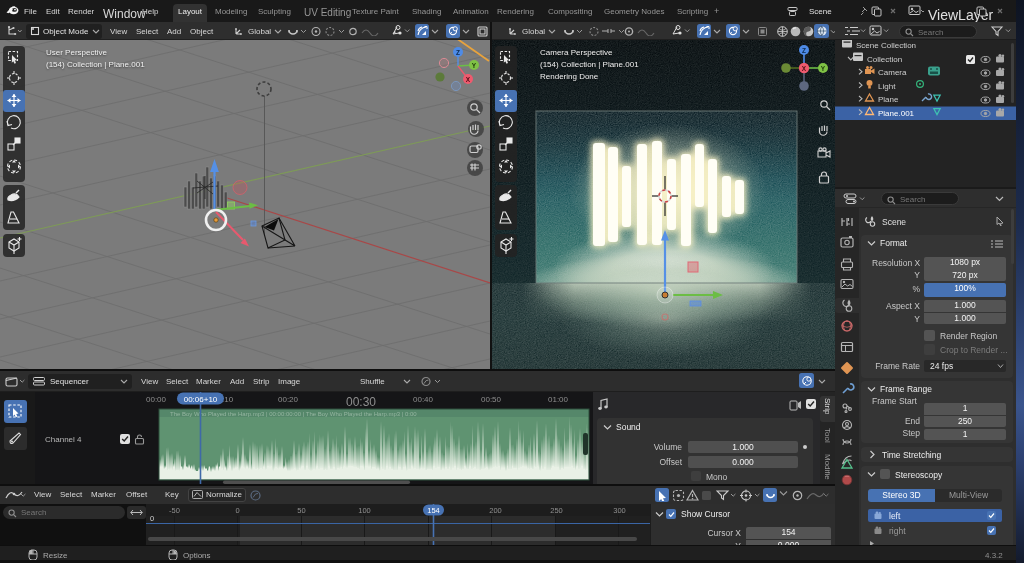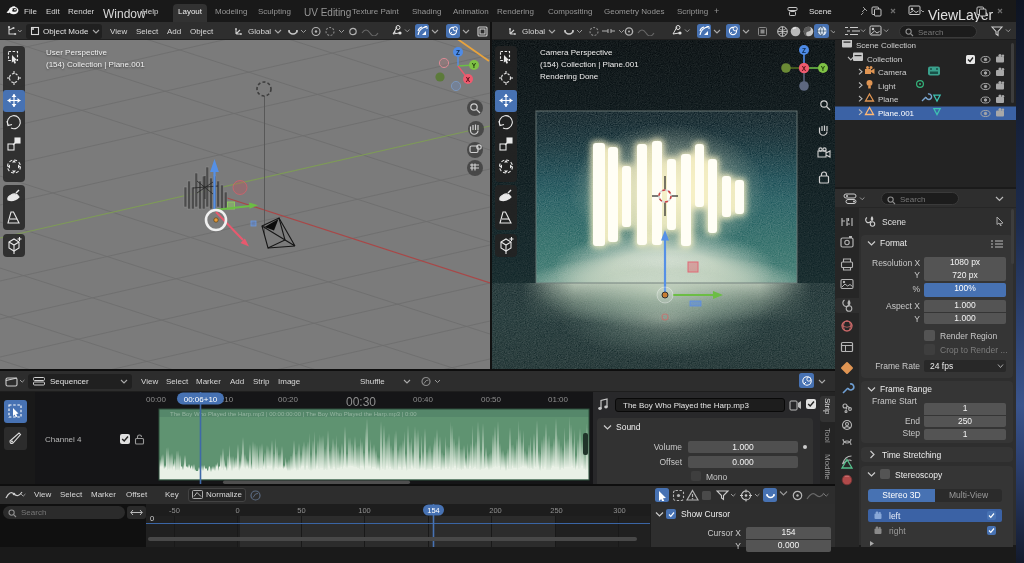--- a/index.html
+++ b/index.html
@@ -970,21 +970,20 @@
         <path d="M 2 10 L 11 2 l 1.5 1.5 L 5 12 q -3 1.5 -3 -2 z" fill="none" stroke="#ddd" stroke-width="1.1"></path>
         <circle cx="4" cy="10.5" r="1" fill="#ddd"></circle>
       </svg>
 
     <div class="abs" style="left:593px;top:21px;width:227px;height:94px;background:#28282a"></div>
     <svg class="abs" style="left:598px;top:27px" width="12" height="13" viewBox="0 0 12 13">
         <path d="M 3 10.5 V 2.5 l 6 -1.5 v 8" fill="none" stroke="#c8c8c8" stroke-width="1.2"></path>
         <ellipse cx="2" cy="10.5" rx="1.8" ry="1.4" fill="#c8c8c8"></ellipse>
         <ellipse cx="8" cy="9" rx="1.8" ry="1.4" fill="#c8c8c8"></ellipse>
       </svg>
-    <div class="abs" style="left:615px;top:27px;width:170px;height:14px;background:#1d1d1d;border-radius:3px;border:1px solid #090909;font-size:8px;color:#e4e4e4;padding-left:7px;line-height:13px">The Boy Who Played the Harp.mp3</div>
     <svg class="abs" style="left:789px;top:28px" width="13" height="12" viewBox="0 0 13 12">
         <rect x="1" y="2" width="7" height="9" rx="1" fill="none" stroke="#bbb" stroke-width="1"></rect>
         <path d="M 9 4 l 3 -2 v 8 l -3 -2" fill="#bbb"></path>
       </svg>
     <div class="abs" style="left:806px;top:28px;width:10px;height:10px;background:#e0e0e0;border-radius:2px"></div>
     <svg class="abs" style="left:807px;top:29px" width="8" height="8" viewBox="0 0 8 8">
         <path d="M 1.2 4 l 2 2 L 7 1.5" stroke="#222" stroke-width="1.4" fill="none"></path>
       </svg>
     <div class="abs" style="left:597px;top:47px;width:216px;height:68px;background:#323232;border-radius:4px 4px 0 0"></div>
     <svg class="abs" style="left:603px;top:53px" width="9" height="7" viewBox="0 0 9 7">
@@ -1128,15 +1127,31 @@
           <path d="M 1 3.5 l 1.8 1.8 L 6 1.5" stroke="#fff" stroke-width="1.2" fill="none"></path>
         </svg>
       <div class="txt" style="left:30px;top:5px;font-size:8.5px;color:#ededed">Show Cursor</div>
       <div class="txt" style="left:38px;top:24px;font-size:8.5px;color:#c8c8c8;width:52px;text-align:right">Cursor X</div>
       <div class="abs" style="left:95px;top:23px;width:85px;height:11.5px;background:#545454;border-radius:2px 2px 0 0;font-size:8.5px;color:#f4f4f4;text-align:center;line-height:11.5px">154</div>
       <div class="txt" style="left:38px;top:37px;font-size:8.5px;color:#c8c8c8;width:52px;text-align:right">Y</div>
       <div class="abs" style="left:95px;top:36px;width:85px;height:11.5px;background:#545454;border-radius:0 0 2px 2px;font-size:8.5px;color:#f4f4f4;text-align:center;line-height:11.5px">0.000</div>
     </div>
   </div>
 
+  <div class="abs" id="status" style="left:0;top:545px;width:1016px;height:18px;background:#1f1f1f;border-top:1px solid #0e0e0e">
+    <svg class="abs" style="left:27px;top:3px" width="12" height="12" viewBox="0 0 12 12">
+        <rect x="2" y="1" width="8" height="10" rx="3" fill="none" stroke="#b5b5b5" stroke-width="1"></rect>
+        <path d="M 2 5 h 8 M 6 1 v 4" stroke="#b5b5b5" stroke-width="1"></path>
+        <path d="M 2.5 1.5 a 3 3 0 0 1 3 -0.5 l 0 4 l -3.5 0 z" fill="#b5b5b5"></path>
+      </svg>
+    <div class="txt" style="left:43px;top:5px;font-size:8px;color:#aaa">Resize</div>
+    <svg class="abs" style="left:167px;top:3px" width="12" height="12" viewBox="0 0 12 12">
+        <rect x="2" y="1" width="8" height="10" rx="3" fill="none" stroke="#b5b5b5" stroke-width="1"></rect>
+        <path d="M 2 5 h 8 M 6 1 v 4" stroke="#b5b5b5" stroke-width="1"></path>
+        <path d="M 6.5 1.5 a 3 3 0 0 1 3 3.5 l -3 0 z" fill="#b5b5b5"></path>
+      </svg>
+    <div class="txt" style="left:183px;top:5px;font-size:8px;color:#aaa">Options</div>
+    <div class="txt" style="left:985px;top:5px;font-size:8px;color:#909090">4.3.2</div>
+    <div class="abs" style="left:0;top:14px;width:1016px;height:4px;background:#101010"></div>
+  </div>
 
   <div class="abs" id="wall" style="left:1016px;top:0;width:8px;height:563px;background:linear-gradient(180deg,#0e1422 0%,#1d2c4e 40%,#3a548c 72%,#2c4070 82%,#131a2c 100%)"></div>
 </div>
 
 </body></html>

